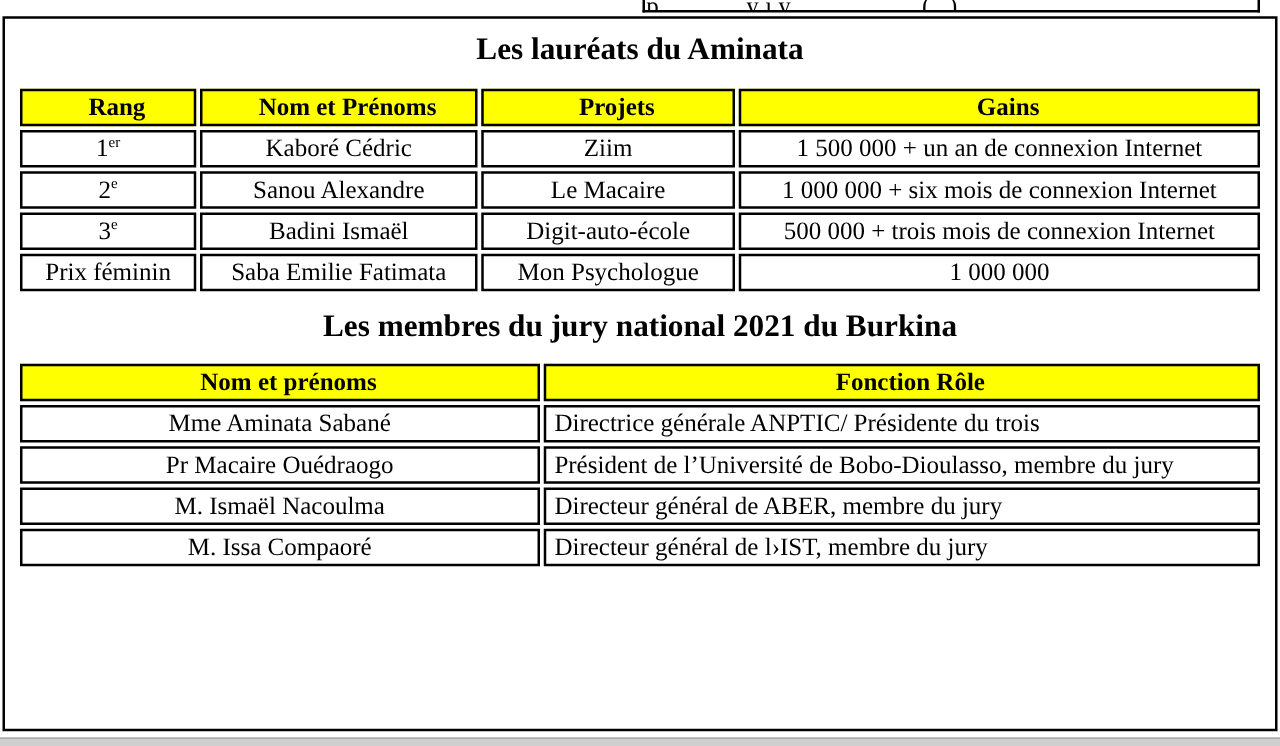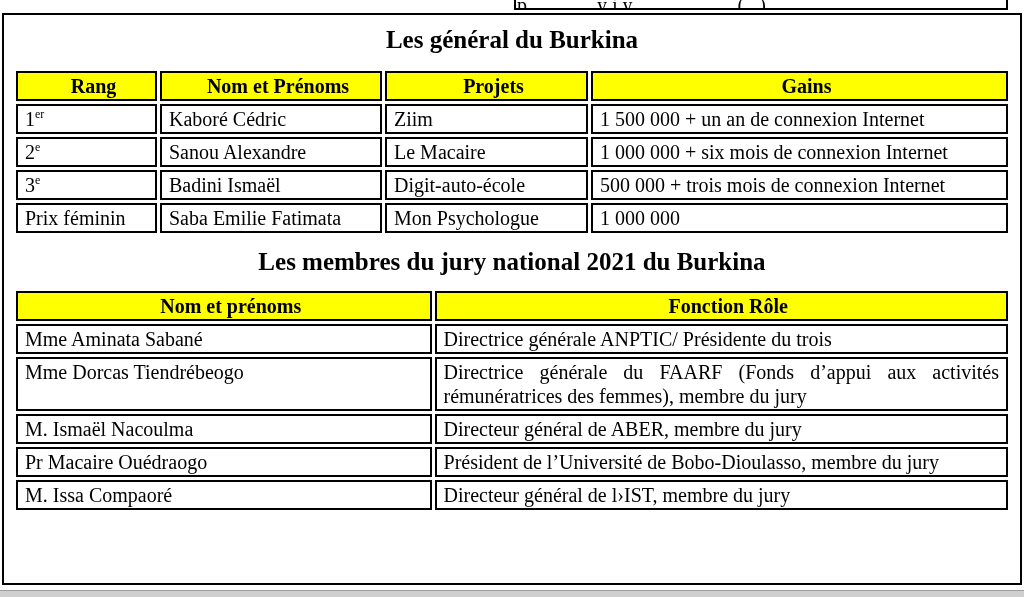--- a/index.html
+++ b/index.html
@@ -38,39 +38,39 @@
   }
   th,td{
     border:2px solid #000;box-sizing:border-box;
     font-size:20px;line-height:24px;height:30px;
     padding:1px 7px;vertical-align:middle;background:#fff;
     overflow:hidden;
   }
   th{
     background:#FFFF00;font-weight:bold;text-align:center;padding-left:21px;
   }
-  td{text-align:left;font-weight:normal;}
+  td{text-align:center;font-weight:normal;}
   td.justify{text-align:justify;}
   sup.rank-sup{font-size:60%;line-height:0;vertical-align:super;}
 
   .bottom-strip{
     position:absolute;left:0;right:0;bottom:0;height:6px;
     background:#cfcfcf;border-top:1px solid #9e9e9e;
   }
 </style>
 </head>
 <body>
 
 <div class="top-fragment">
   <span class="frag-text">p              y j y                     ( , )</span>
 </div>
 
 <div class="frame">
 
-  <div class="doc-title">Les général du Burkina</div>
+  <div class="doc-title">Les lauréats du Aminata</div>
 
   <table>
     <colgroup>
       <col style="width:141px">
         <col style="width:222px">
         <col style="width:203px">
         <col style="width:417px">
     </colgroup>
     <thead>
       <tr>
@@ -120,30 +120,26 @@
         <th>Nom et prénoms</th>
         <th>Fonction Rôle</th>
       </tr>
     </thead>
     <tbody>
       <tr>
         <td>Mme Aminata Sabané</td>
         <td class="justify">Directrice générale ANPTIC/ Présidente du trois</td>
       </tr>
       <tr>
-        <td style="vertical-align:top;">Mme Dorcas Tiendrébeogo</td>
-        <td class="justify">Directrice générale du FAARF (Fonds d’appui aux activités rémunératrices des femmes), membre du jury</td>
+        <td>Pr Macaire Ouédraogo</td>
+        <td class="justify">Président de l’Université de Bobo-Dioulasso, membre du jury</td>
       </tr>
       <tr>
         <td>M. Ismaël Nacoulma</td>
         <td class="justify">Directeur général de ABER, membre du jury</td>
-      </tr>
-      <tr>
-        <td>Pr Macaire Ouédraogo</td>
-        <td class="justify">Président de l’Université de Bobo-Dioulasso, membre du jury</td>
       </tr>
       <tr>
         <td>M. Issa Compaoré</td>
         <td class="justify">Directeur général de l›IST, membre du jury</td>
       </tr>
     </tbody>
   </table>
 
 </div>
 

